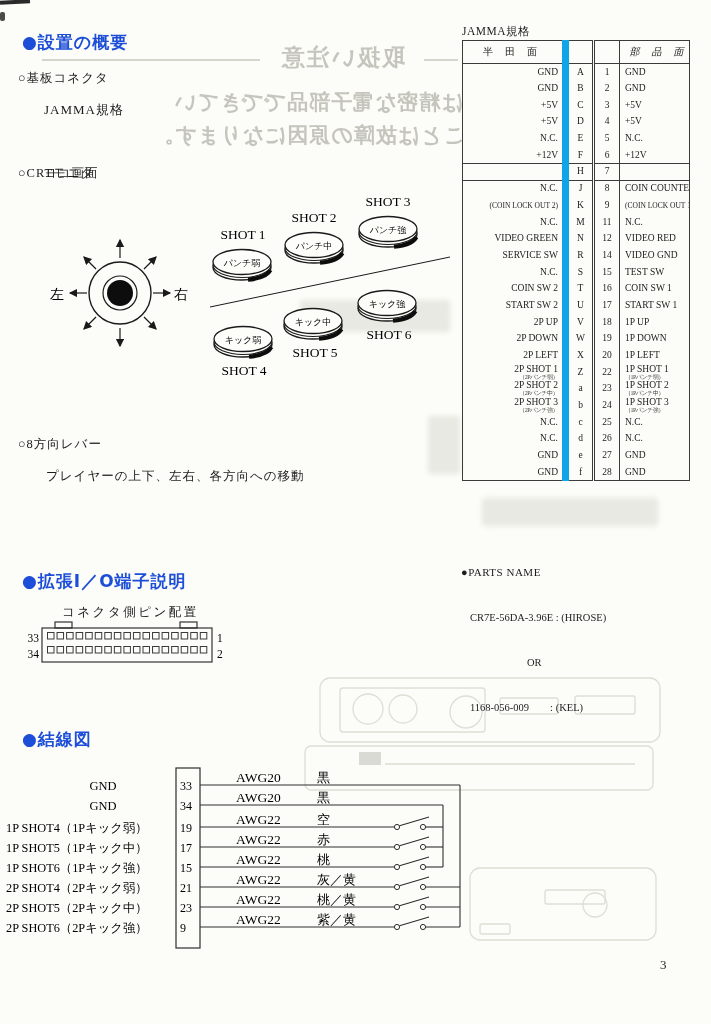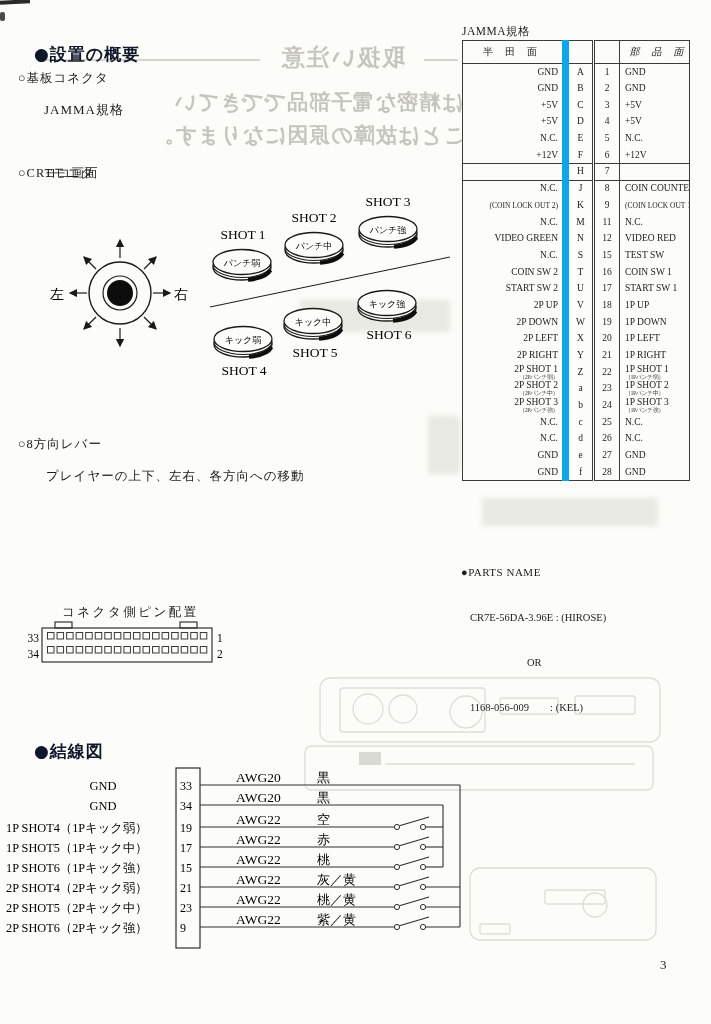--- a/index.html
+++ b/index.html
@@ -5,21 +5,21 @@
   html,body{margin:0;padding:0;background:#e8e8e4;}
   .page{
     position:relative;width:711px;height:1024px;margin:0 auto;
     background:#fcfcf8;overflow:hidden;
     font-family:"Liberation Serif","DejaVu Serif",serif;color:#1d1d1d;
   }
   .abs{position:absolute;}
   
   .h-main{
     font-family:"DejaVu Sans","Liberation Sans",sans-serif;
-    font-weight:bold;font-size:17px;letter-spacing:1px;color:#0f172a;margin:16px;
+    font-weight:bold;font-size:17px;letter-spacing:1px;color:#1d4ed8;margin:4px;
   }
   .txt{font-size:12.5px;letter-spacing:1px;color:#1c1c1c;}
   .caption{letter-spacing:2.5px;}
   
   .ghost{position:absolute;inset:0;pointer-events:none;}
   .g-rule{position:absolute;height:1.5px;background:#d5d5cd;}
   .g-head,.g-line{
     position:absolute;font-family:"DejaVu Sans","Liberation Sans",sans-serif;
     font-weight:bold;color:#c5c5bd;transform:scaleX(-1);
     filter:blur(0.4px);text-align:center;white-space:nowrap;
@@ -337,20 +337,34 @@
           </td>
           <td class="c3">
             <span class="main">12</span>
           </td>
           <td class="c4">
             <span class="main">VIDEO RED</span>
           </td>
         </tr>
         <tr>
           <td class="c1">
+            <span class="main">SERVICE SW</span>
+          </td>
+          <td class="c2">
+            <span class="main">R</span>
+          </td>
+          <td class="c3">
+            <span class="main">14</span>
+          </td>
+          <td class="c4">
+            <span class="main">VIDEO GND</span>
+          </td>
+        </tr>
+        <tr>
+          <td class="c1">
             <span class="main">N.C.</span>
           </td>
           <td class="c2">
             <span class="main">S</span>
           </td>
           <td class="c3">
             <span class="main">15</span>
           </td>
           <td class="c4">
             <span class="main">TEST SW</span>
@@ -417,34 +431,20 @@
             <span class="main">2P LEFT</span>
           </td>
           <td class="c2">
             <span class="main">X</span>
           </td>
           <td class="c3">
             <span class="main">20</span>
           </td>
           <td class="c4">
             <span class="main">1P LEFT</span>
-          </td>
-        </tr>
-        <tr>
-          <td class="c1">
-            <span class="main">2P RIGHT</span>
-          </td>
-          <td class="c2">
-            <span class="main">Y</span>
-          </td>
-          <td class="c3">
-            <span class="main">21</span>
-          </td>
-          <td class="c4">
-            <span class="main">1P RIGHT</span>
           </td>
         </tr>
         <tr>
           <td class="c1">
             <span class="main">2P SHOT 1</span>
             <span class="sub">（2Pパンチ弱）</span>
           </td>
           <td class="c2">
             <span class="main">Z</span>
           </td>
@@ -547,20 +547,21 @@
       </tbody>
   </table>
 
   <div class="parts">
     <div class="pt">●PARTS NAME</div>
     <div class="ln">CR7E-56DA-3.96E : (HIROSE)</div>
     <div class="or">OR</div>
     <div class="ln">1168-056-009        : (KEL)</div>
   </div>
 
+  <h1 class="h-main abs" style="left:18px;top:566px;">●拡張I／O端子説明</h1>
   <div class="txt caption abs" style="left:62px;top:604px;">コネクタ側ピン配置</div>
   <svg class="abs" style="left:18px;top:616px;" width="230" height="56" viewBox="0 0 230 56">
     <g fill="none" stroke="#333" stroke-width="1.2">
       <rect x="24" y="12" width="170" height="34"></rect>
       <rect x="37" y="6" width="17" height="6"></rect>
       <rect x="162" y="6" width="17" height="6"></rect>
     </g>
     <g id="pin-squares">
         <rect x="29.50" y="16.5" width="6.5" height="6.5" fill="none" stroke="#3a3a3a" stroke-width="1"></rect>
         <rect x="39.05" y="16.5" width="6.5" height="6.5" fill="none" stroke="#3a3a3a" stroke-width="1"></rect>

